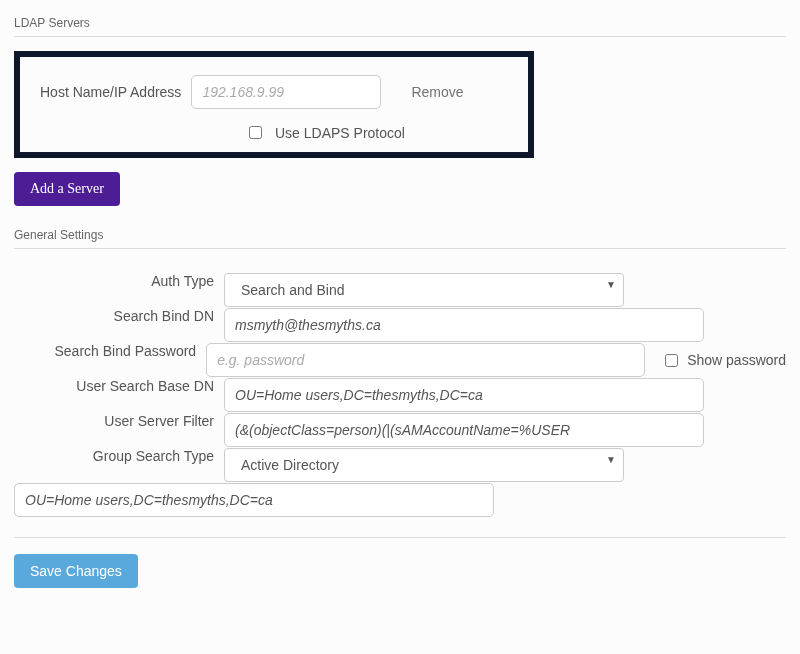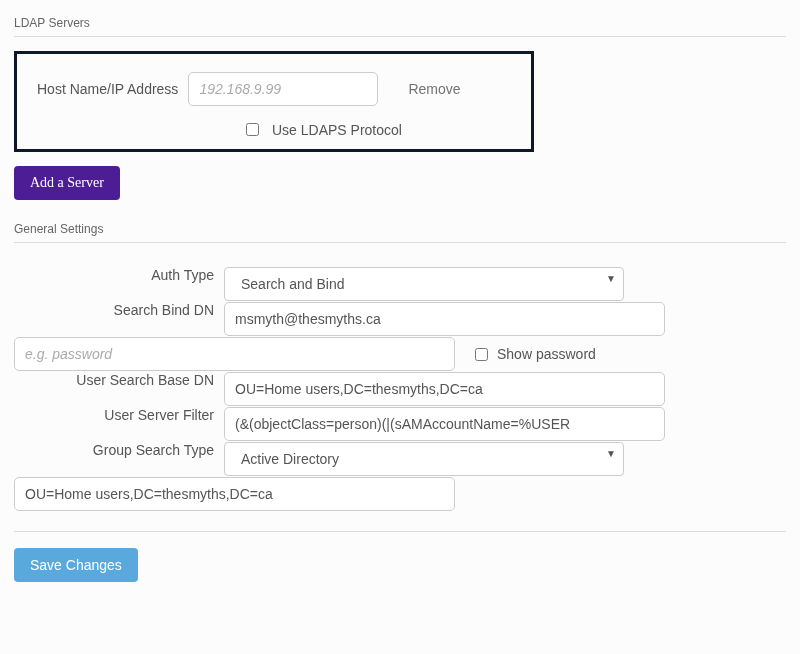--- a/index.html
+++ b/index.html
@@ -12,21 +12,21 @@
     background: #fcfcfc;
   }
   .section-title {
     font-size: 12px;
     color: #666;
     padding: 6px 0;
     border-bottom: 1px solid #dcdcdc;
     margin-bottom: 14px;
   }
   .server-box {
-    border: 3px solid #0f172a;
+    border: 6px solid #0f172a;
     padding: 18px 20px 10px 20px;
     width: 520px;
     margin-bottom: 14px;
   }
   .server-row {
     display: flex;
     align-items: center;
     gap: 10px;
     margin-bottom: 10px;
   }
@@ -77,21 +77,21 @@
   .form-row {
     display: flex;
     margin-bottom: 1px;
   }
   .form-label {
     width: 210px;
     text-align: right;
     padding-right: 10px;
     color: #555;
   }
-  .form-control { width: 441px; }
+  .form-control { width: 480px; font-style: italic; }
   .select-wrap {
     position: relative;
     width: 400px;
   }
   .select-wrap select {
     width: 100%;
     height: 34px;
     border: 1px solid #ccc;
     border-radius: 4px;
     padding: 4px 16px;
@@ -153,20 +153,21 @@
     <span class="select-caret">▼</span>
   </div>
 </div>
 
 <div class="form-row">
   <div class="form-label">Search Bind DN</div>
   <input type="text" class="form-control" value="msmyth@thesmyths.ca" style="">
 </div>
 
 <div class="form-row">
+  <div class="form-label">Search Bind Password</div>
   <input type="password" class="form-control" placeholder="e.g. password" style="">
   <label class="show-pw">
     <input type="checkbox" style="">
     <span>Show password</span>
   </label>
 </div>
 
 <div class="form-row">
   <div class="form-label">User Search Base DN</div>
   <input type="text" class="form-control" value="OU=Home users,DC=thesmyths,DC=ca" style="">

